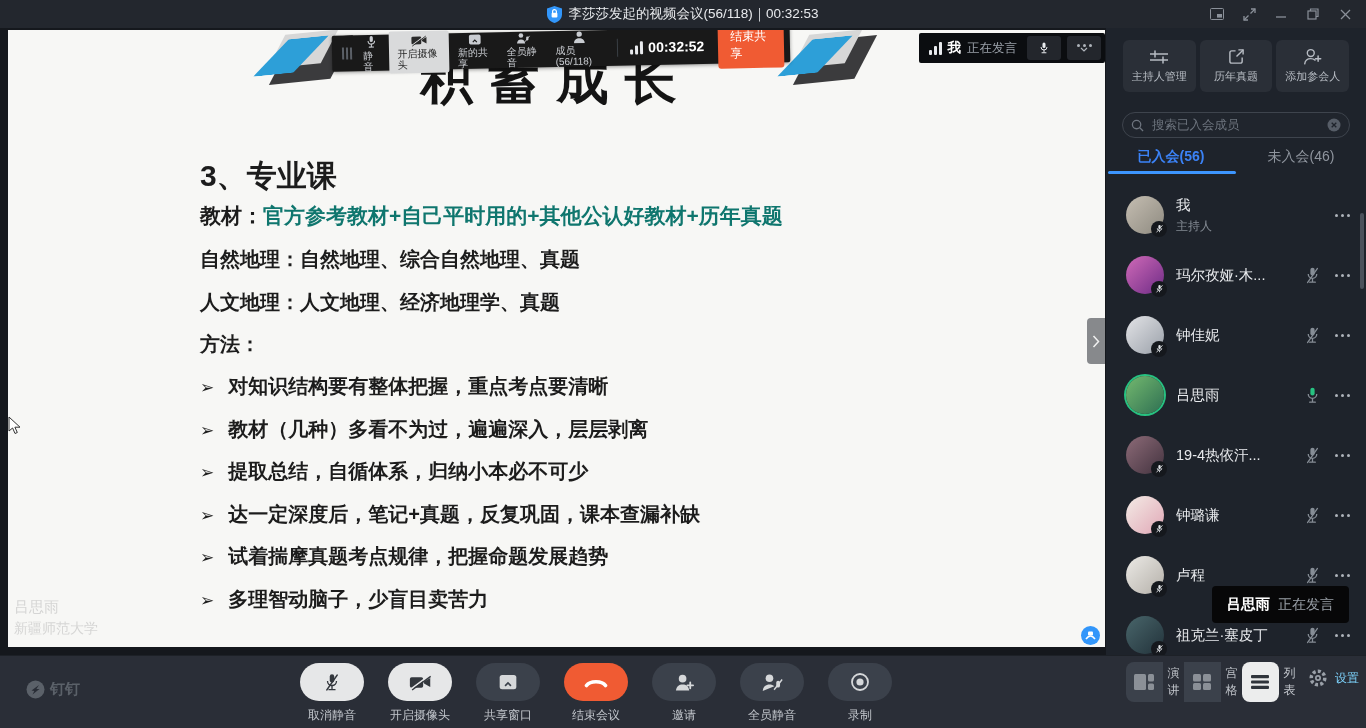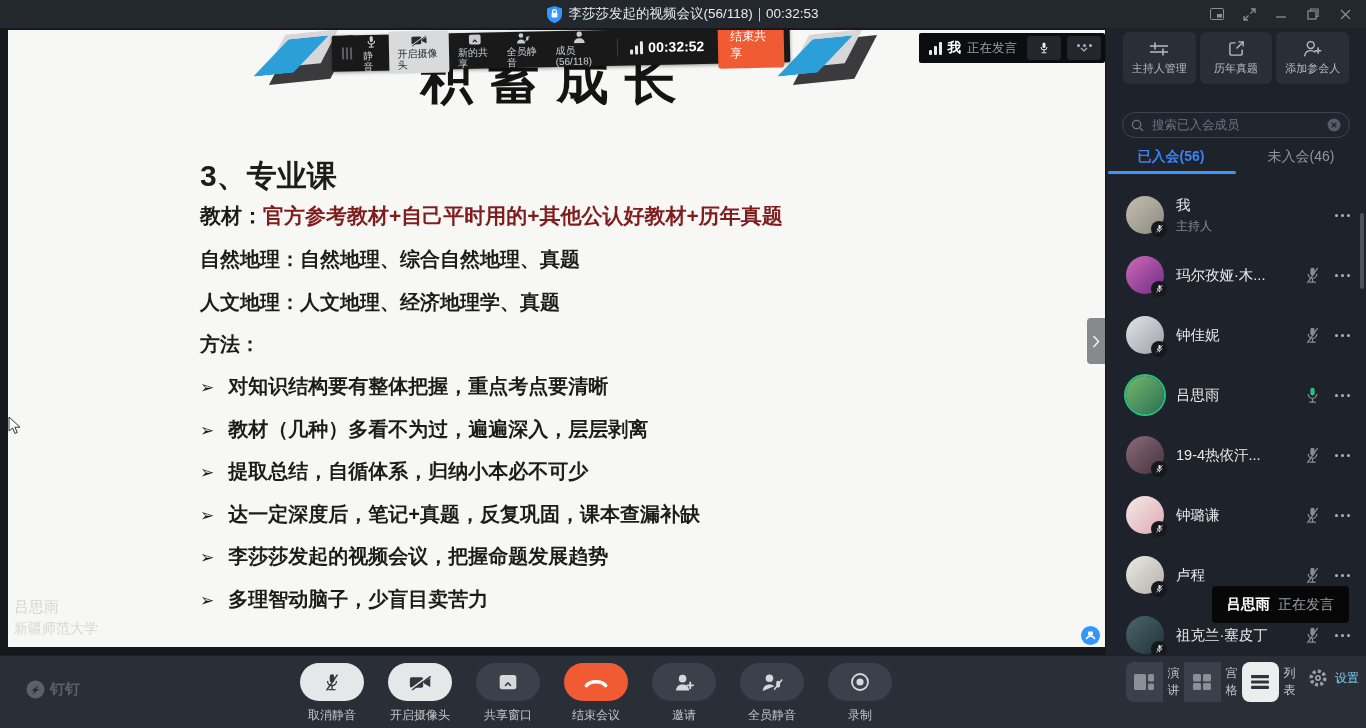--- a/index.html
+++ b/index.html
@@ -23,21 +23,21 @@
   .logo .p{position:absolute;transform:skewX(-32deg) rotate(-6deg);}
   .logo .p.dark{left:26px;top:10px;width:58px;height:44px;background:#3b3b3d;}
   .logo .p.light{left:22px;top:4px;width:50px;height:34px;background:#d7d7d7;}
   .logo .p.blue{left:8px;top:10px;width:54px;height:36px;background:#2d9fd8;clip-path:polygon(0 100%,30% 0,100% 0,70% 100%);}
   .logo.l1{left:248px;top:-2px;}
   .logo.l2{left:772px;top:-2px;}
 
   .sline{position:absolute;left:192px;color:#1c1c1c;white-space:nowrap;}
   .sl-h{top:126px;font-size:30px;font-weight:600;}
   .sl-mat{top:172px;font-size:21px;font-weight:600;}
-  .sl-mat .red{color:#7f1d1d;}
+  .sl-mat .red{color:#0f766e;}
   .sl-1{top:216px;font-size:20px;font-weight:600;}
   .sl-2{top:259px;font-size:20px;font-weight:600;}
   .sl-m{top:301px;font-size:20px;font-weight:600;}
   .bullet{font-size:20px;font-weight:600;}
   .bullet .bm{margin-right:14px;font-size:17px;}
   .b0{top:343px}.b1{top:386px}.b2{top:428px}.b3{top:471px}.b4{top:513px}.b5{top:556px}
 
   .watermark{position:absolute;left:6px;bottom:8px;color:rgba(185,185,185,.55);line-height:1.5;z-index:1;}
   .watermark .wn{font-size:15px;}
   .watermark .wo{font-size:14px;}
@@ -62,21 +62,21 @@
   .dots i{width:3px;height:3px;border-radius:50%;background:#aeb3ba;}
   .bars{display:flex;align-items:flex-end;gap:2px;}
   .bars i{width:3px;background:#e8eaed;border-radius:1px;}
   .bars .b-1{height:5px}.bars .b-2{height:9px}.bars .b-3{height:13px}
 
   .collapse-tab{position:absolute;right:0;top:288px;width:18px;height:46px;background:#87898c;border-radius:4px 0 0 4px;display:flex;align-items:center;justify-content:center;z-index:4;color:#f0f0f0;}
   .bluedot{position:absolute;right:5px;bottom:2px;width:19px;height:19px;border-radius:50%;background:#3296fa;z-index:4;display:flex;align-items:center;justify-content:center;}
   .cursor{position:absolute;left:0;top:386px;z-index:7;}
 
   
-  .actions{position:absolute;left:17px;top:4px;width:226px;display:flex;gap:4px;}
+  .actions{position:absolute;left:17px;top:12px;width:226px;display:flex;gap:4px;}
   .act{flex:1;height:52px;background:#2a2f37;border-radius:6px;display:flex;flex-direction:column;align-items:center;justify-content:center;gap:4px;color:#b7bcc3;font-size:11px;}
   .act svg{display:block}
   .search{position:absolute;left:16px;top:84px;width:228px;height:26px;border:1px solid #3e444d;border-radius:13px;display:flex;align-items:center;padding:0 8px;gap:6px;background:#20252d;}
   .search input{flex:1;background:transparent;border:none;outline:none;color:#cfd3d9;font-size:12.5px;min-width:0;}
   .search input::placeholder{color:#6d747e;}
   .tabs{position:absolute;left:0;top:112px;width:260px;height:34px;display:flex;}
   .tab{flex:1;display:flex;align-items:center;justify-content:center;font-size:14px;color:#8f959e;}
   .tab.active{color:#3b82f6;font-weight:600;}
   .tab-underline{position:absolute;left:2px;top:143px;width:128px;height:3px;background:#3d96ff;border-radius:2px;}
 
@@ -187,21 +187,21 @@
 
     <div class="sline sl-h">3、专业课</div>
     <div class="sline sl-mat"><span>教材：</span><span class="red">官方参考教材+自己平时用的+其他公认好教材+历年真题</span></div>
     <div class="sline sl-1">自然地理：自然地理、综合自然地理、真题</div>
     <div class="sline sl-2">人文地理：人文地理、经济地理学、真题</div>
     <div class="sline sl-m">方法：</div>
     <div class="sline bullet b0"><span class="bm">➢</span><span>对知识结构要有整体把握，重点考点要清晰</span></div>
     <div class="sline bullet b1"><span class="bm">➢</span><span>教材（几种）多看不为过，遍遍深入，层层剥离</span></div>
     <div class="sline bullet b2"><span class="bm">➢</span><span>提取总结，自循体系，归纳小本必不可少</span></div>
     <div class="sline bullet b3"><span class="bm">➢</span><span>达一定深度后，笔记+真题，反复巩固，课本查漏补缺</span></div>
-    <div class="sline bullet b4"><span class="bm">➢</span><span>李莎莎发起的视频会议，把握命题发展趋势</span></div>
+    <div class="sline bullet b4"><span class="bm">➢</span><span>试着揣摩真题考点规律，把握命题发展趋势</span></div>
     <div class="sline bullet b5"><span class="bm">➢</span><span>多理智动脑子，少盲目卖苦力</span></div>
 
     <div class="watermark">
       <div class="wn">吕思雨</div>
       <div class="wo">新疆师范大学</div>
     </div>
 
     <div class="share-tb">
       <div class="drag">
           <i></i>

